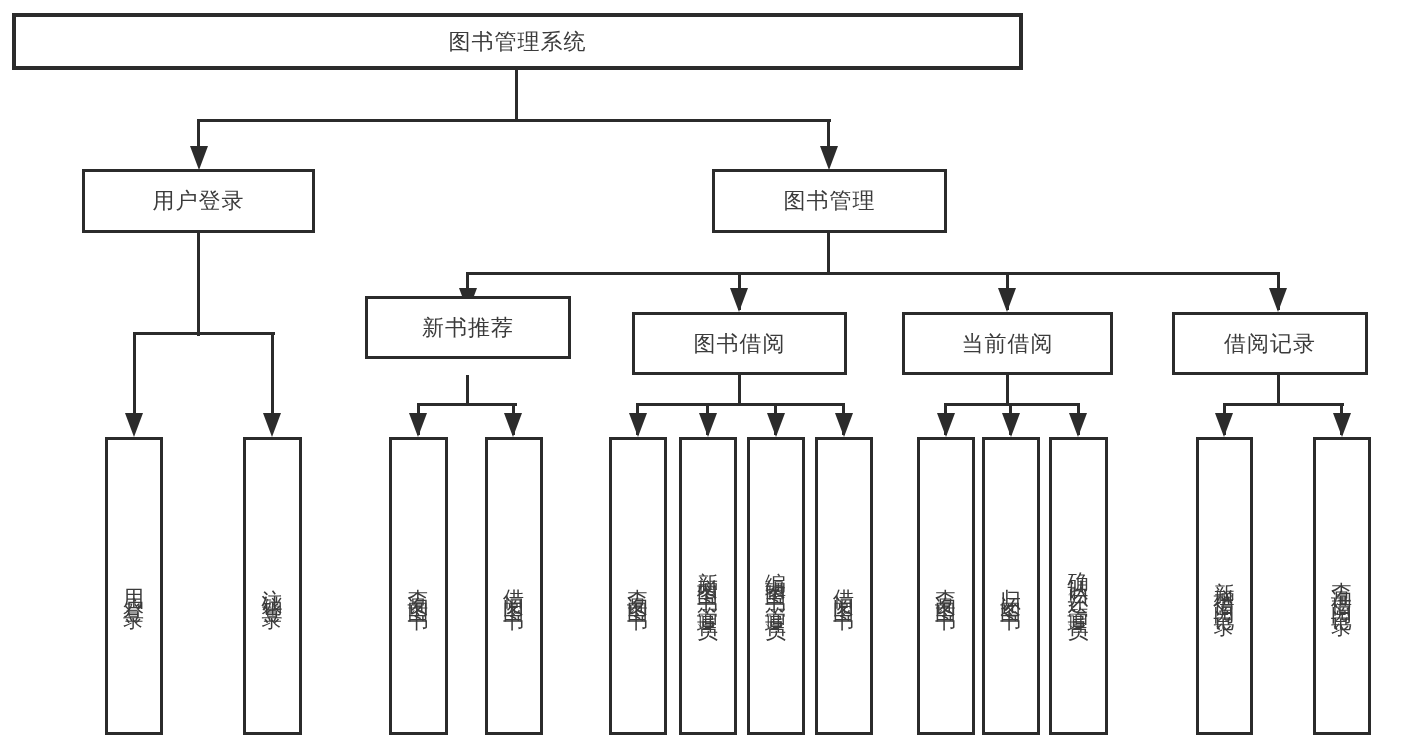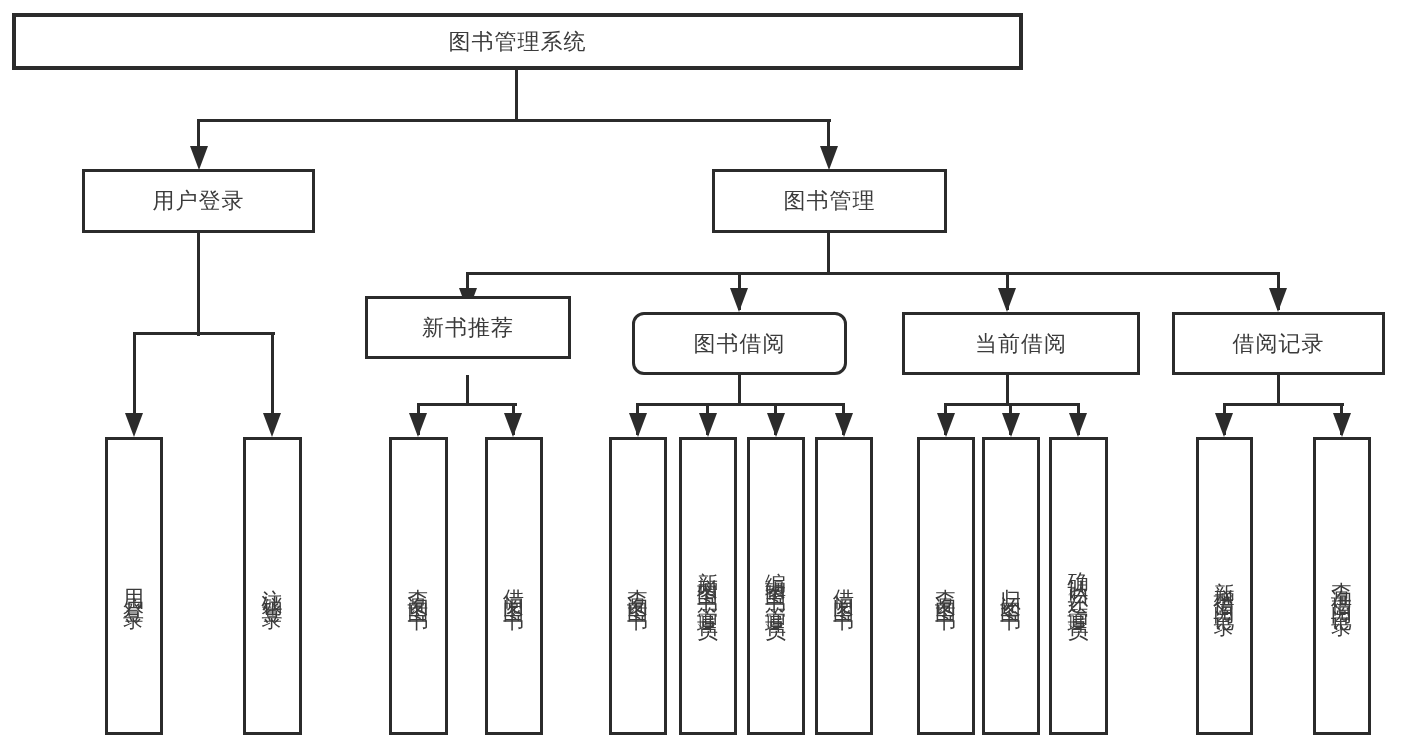--- a/index.html
+++ b/index.html
@@ -92,23 +92,23 @@
   <div class="vline" style="left:1340px;top:403px;height:32px;"></div>
   <div class="arrow" style="left:1215px;top:413px;"></div>
   <div class="arrow" style="left:1333px;top:413px;"></div>
 
   <div class="node root" style="left:12px;top:13px;width:1011px;height:57px;">图书管理系统</div>
 
   <div class="node h" style="left:82px;top:169px;width:233px;height:64px;">用户登录</div>
   <div class="node h" style="left:712px;top:169px;width:235px;height:64px;text-align:center;">图书管理</div>
 
   <div class="node h" style="left:365px;top:296px;width:206px;height:63px;">新书推荐</div>
-  <div class="node h" style="left:632px;top:312px;width:215px;height:63px;border-radius:12px;">图书借阅</div>
-  <div class="node h" style="left:902px;top:312px;width:238px;height:63px;">当前借阅</div>
-  <div class="node h" style="left:1172px;top:312px;width:213px;height:63px;">借阅记录</div>
+  <div class="node h" style="left:632px;top:312px;width:215px;height:63px;">图书借阅</div>
+  <div class="node h" style="left:902px;top:312px;width:211px;height:63px;">当前借阅</div>
+  <div class="node h" style="left:1172px;top:312px;width:196px;height:63px;">借阅记录</div>
 
   <div class="node v" style="left:105px;top:437px;width:58px;height:298px;">
     <span>用户登录</span>
   </div>
   <div class="node v" style="left:243px;top:437px;width:59px;height:298px;">
     <span>注销登录</span>
   </div>
 
   <div class="node v" style="left:389px;top:437px;width:59px;height:298px;">
     <span>查询图书</span>

